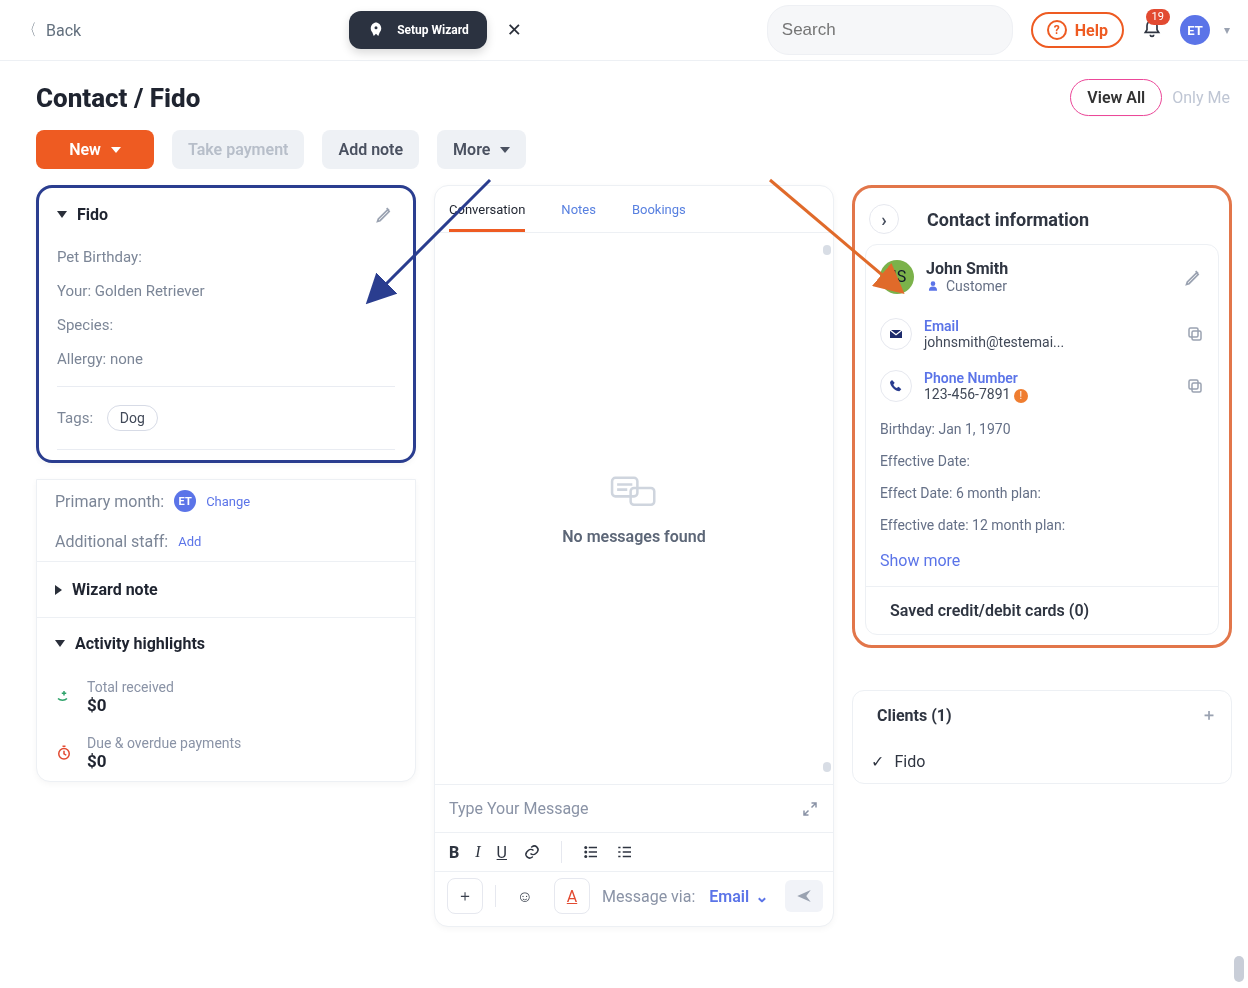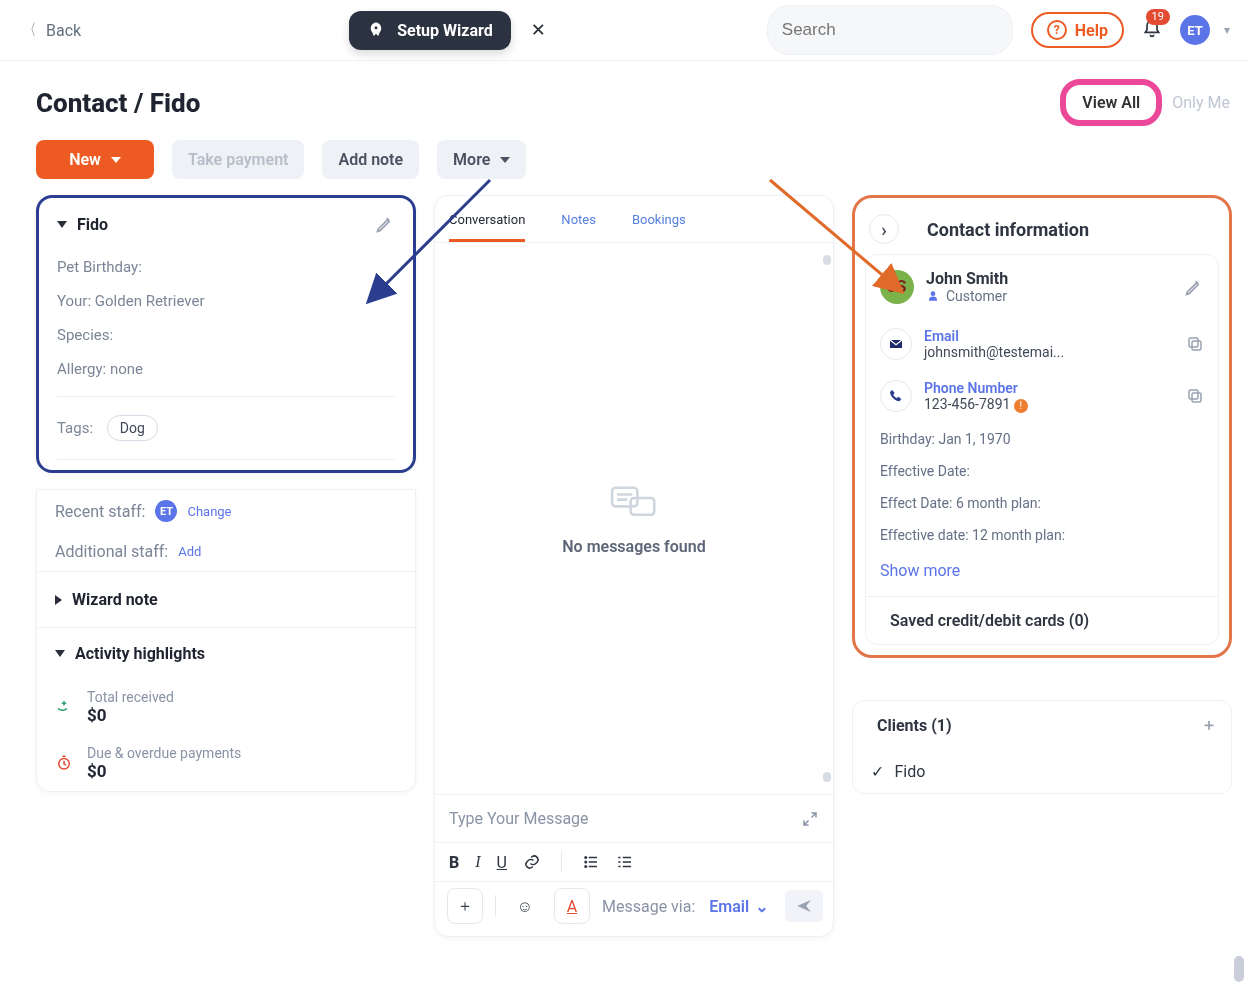--- a/index.html
+++ b/index.html
@@ -19,39 +19,39 @@
     --red:#e45252;
     --tab-blue:#5880e0;
   }
   html,body{margin:0;padding:0;background:#eef1f6;color:var(--text);font-family:-apple-system,BlinkMacSystemFont,"Segoe UI",Roboto,Helvetica,Arial,sans-serif;}
   .app{width:1248px;height:988px;margin:0 auto;background:#fff;position:relative;overflow:hidden;}
   
   .topbar{height:60px;display:flex;align-items:center;padding:0 18px 0 14px;border-bottom:1px solid var(--line2);}
   .back{display:flex;align-items:center;gap:8px;color:#63707e;font-size:16px;padding:6px 8px;border-radius:8px;}
   .back .chev{display:inline-block;transform:scaleX(.8);color:#63707e;}
   .wizard-wrap{display:flex;align-items:center;margin-left:260px}
-  .wizard{display:flex;align-items:center;gap:12px;background:#2b3240;color:#fff;padding:10px 18px;border-radius:12px 12px 12px 12px;font-weight:700;font-size:16px;box-shadow:0 4px 10px rgba(0,0,0,.15);}
+  .wizard{display:flex;align-items:center;gap:12px;background:#2b3240;color:#fff;padding:10px 18px;border-radius:12px 12px 12px 12px;font-weight:700;font-size:12px;box-shadow:0 4px 10px rgba(0,0,0,.15);}
   .wizard svg{width:22px;height:22px;fill:#fff}
   .wizard-close{margin-left:14px;color:#2a2f3a;font-size:18px;line-height:1;padding:6px;border-radius:6px}
   .top-right{display:flex;align-items:center;gap:18px;margin-left:auto}
   .search{display:flex;align-items:center;background:#f6f7f9;border:1px solid #eef0f4;border-radius:22px;padding:6px 12px;width:220px;height:36px;}
   .search input{border:0;outline:0;background:transparent;font-size:17px;color:#424a56;flex:1}
   .search svg{width:18px;height:18px;color:#3a3f4a}
   .help{display:flex;align-items:center;gap:8px;border:2px solid var(--orange);color:var(--orange);padding:6px 14px;border-radius:22px;font-weight:700}
   .help .q{display:flex;align-items:center;justify-content:center;width:16px;height:16px;border:2px solid var(--orange);border-radius:50%;font-size:12px;background:#fff}
   .bell{position:relative;width:20px;height:22px;color:#2f3541}
   .bell .badge{position:absolute;top:-10px;right:-8px;background:#e24a31;color:#fff;border-radius:10px;padding:0 6px;font-size:11px;line-height:16px;height:16px}
   .avatar-et{width:30px;height:30px;background:#5b74e8;color:#fff;border-radius:50%;display:flex;align-items:center;justify-content:center;font-weight:700;font-size:13px}
   .chev-sm{color:#9aa2b1;font-size:12px;margin-left:-4px}
 
   
   .head{display:flex;align-items:center;padding:18px 18px 0 36px}
   .title{font-weight:800;font-size:26px;color:#1f2430}
   .viewseg{margin-left:auto;display:flex;gap:10px;align-items:center}
-  .seg-btn{border:6px solid #ec4899;background:#fff;border-radius:20px;padding:8px 16px;color:#333;font-weight:600;box-shadow:0 1px 0 rgba(0,0,0,.02)}
+  .seg-btn{border:1px solid #ec4899;background:#fff;border-radius:20px;padding:8px 16px;color:#333;font-weight:600;box-shadow:0 1px 0 rgba(0,0,0,.02)}
   .seg-muted{background:transparent;color:#bfc6d4;border:0}
 
   .toolbar{display:flex;gap:18px;padding:14px 18px 8px 36px}
   .btn{border-radius:8px;padding:10px 16px;font-weight:600;display:flex;align-items:center;gap:10px}
   .btn-primary{background:var(--orange);color:#fff;width:86px;justify-content:center}
   .btn-primary .caret{border-left:5px solid transparent;border-right:5px solid transparent;border-top:6px solid #fff}
   .btn-lite{background:#eef1f5;color:#4a5160}
   .btn-lite.disabled{color:#b7bec9}
   .btn-more .caret{border-left:5px solid transparent;border-right:5px solid transparent;border-top:6px solid #4a5160}
 
@@ -99,21 +99,21 @@
   .via{display:flex;align-items:center;gap:6px;color:#5b74e8;font-weight:600}
   .via .lbl{color:#8a93a6;font-weight:400;margin-right:8px}
 
   
   .right-wrap{position:relative}
   .annot-right{border:3px solid #e2764a;border-radius:20px;padding:10px}
   .right-head{display:flex;align-items:center;gap:10px;padding:6px 4px 10px 4px;font-weight:700;font-size:18px}
   .collapse-btn{width:28px;height:28px;border:1px solid #e6e8ef;border-radius:50%;display:flex;align-items:center;justify-content:center;color:#4a5160;background:#fff;margin-right:8px}
   .contact-card{border:1px solid var(--line2);border-radius:12px}
   .contact-head{display:flex;align-items:center;gap:12px;padding:14px}
-  .avatar-js{width:34px;height:34px;border-radius:50%;background:var(--green);color:#7f1d1d;font-weight:700;display:flex;align-items:center;justify-content:center}
+  .avatar-js{width:34px;height:34px;border-radius:50%;background:var(--green);color:#0f172a;font-weight:400;display:flex;align-items:center;justify-content:center}
   .role{display:flex;align-items:center;gap:6px;color:#667085;font-size:14px}
   .role svg{width:14px;height:14px;fill:#5b74e8}
   .ci-row{display:flex;align-items:center;gap:12px;padding:10px 14px}
   .ci-bubble{width:30px;height:30px;border-radius:50%;background:#fff;border:1px solid #e6e8ef;display:flex;align-items:center;justify-content:center}
   .ci-bubble svg{width:16px;height:16px;fill:#2a3d8f}
   .ci-label{color:#5b74e8;font-weight:600;font-size:14px}
   .ci-val{color:#414958;font-size:14px}
   .copy{color:#9aa2b1;margin-left:auto}
   .ci-extra{padding:8px 14px;color:#657087;font-size:14px}
   .showmore{display:block;color:#5b74e8;padding:10px 14px 16px}
@@ -231,21 +231,21 @@
         <div class="field">
           <span>Tags:</span>
           <span class="tag">Dog</span>
         </div>
         <div class="divider"></div>
       </div>
     </div>
 
     <div class="card" style="border-top-left-radius:0;border-top-right-radius:0">
       <div class="staff-row">
-        <span>Recent staff:</span>
+        <span>Primary month:</span>
         <span class="chip-et">ET</span>
         <a class="link">Change</a>
       </div>
       <div class="staff-row">
         <span>Additional staff:</span>
         <a class="link">Add</a>
       </div>
 
       <div class="recent">
         <div class="section-title">

